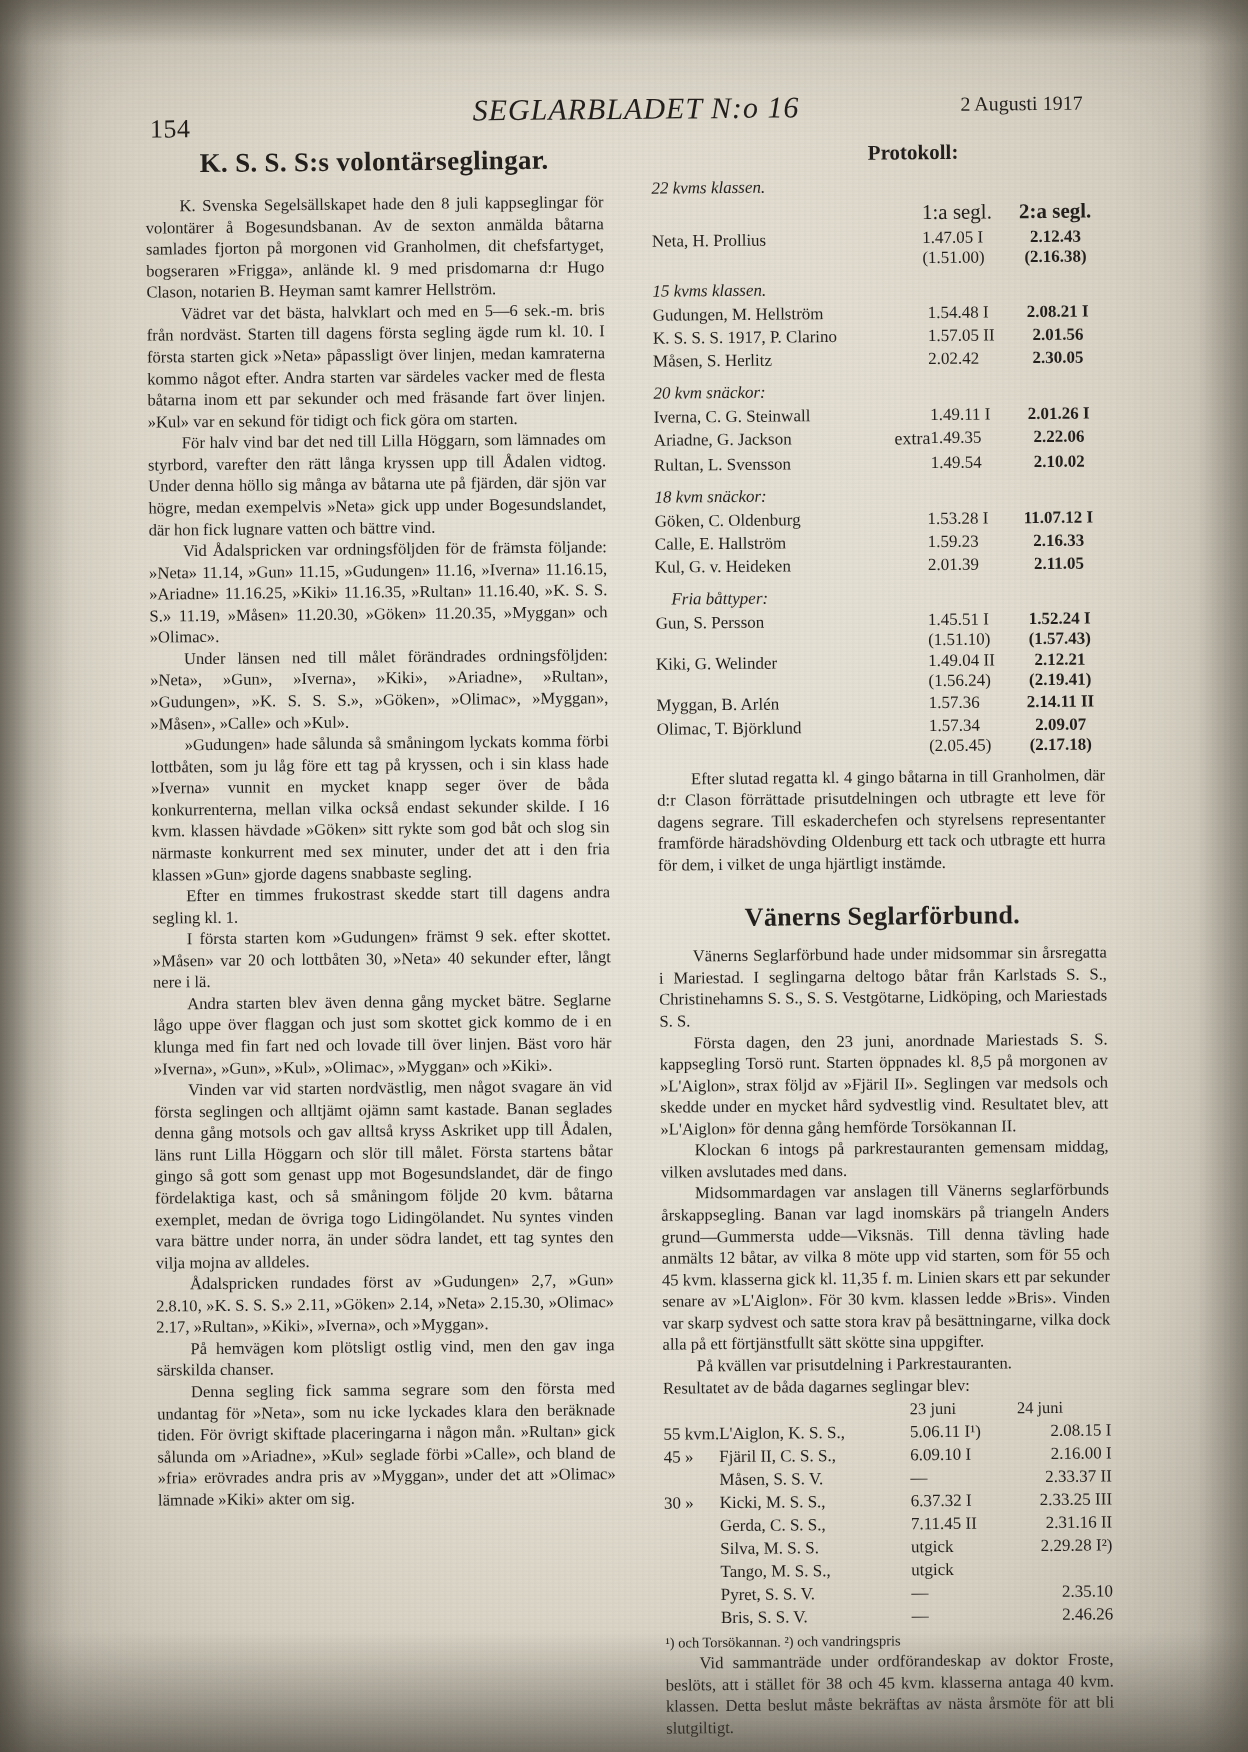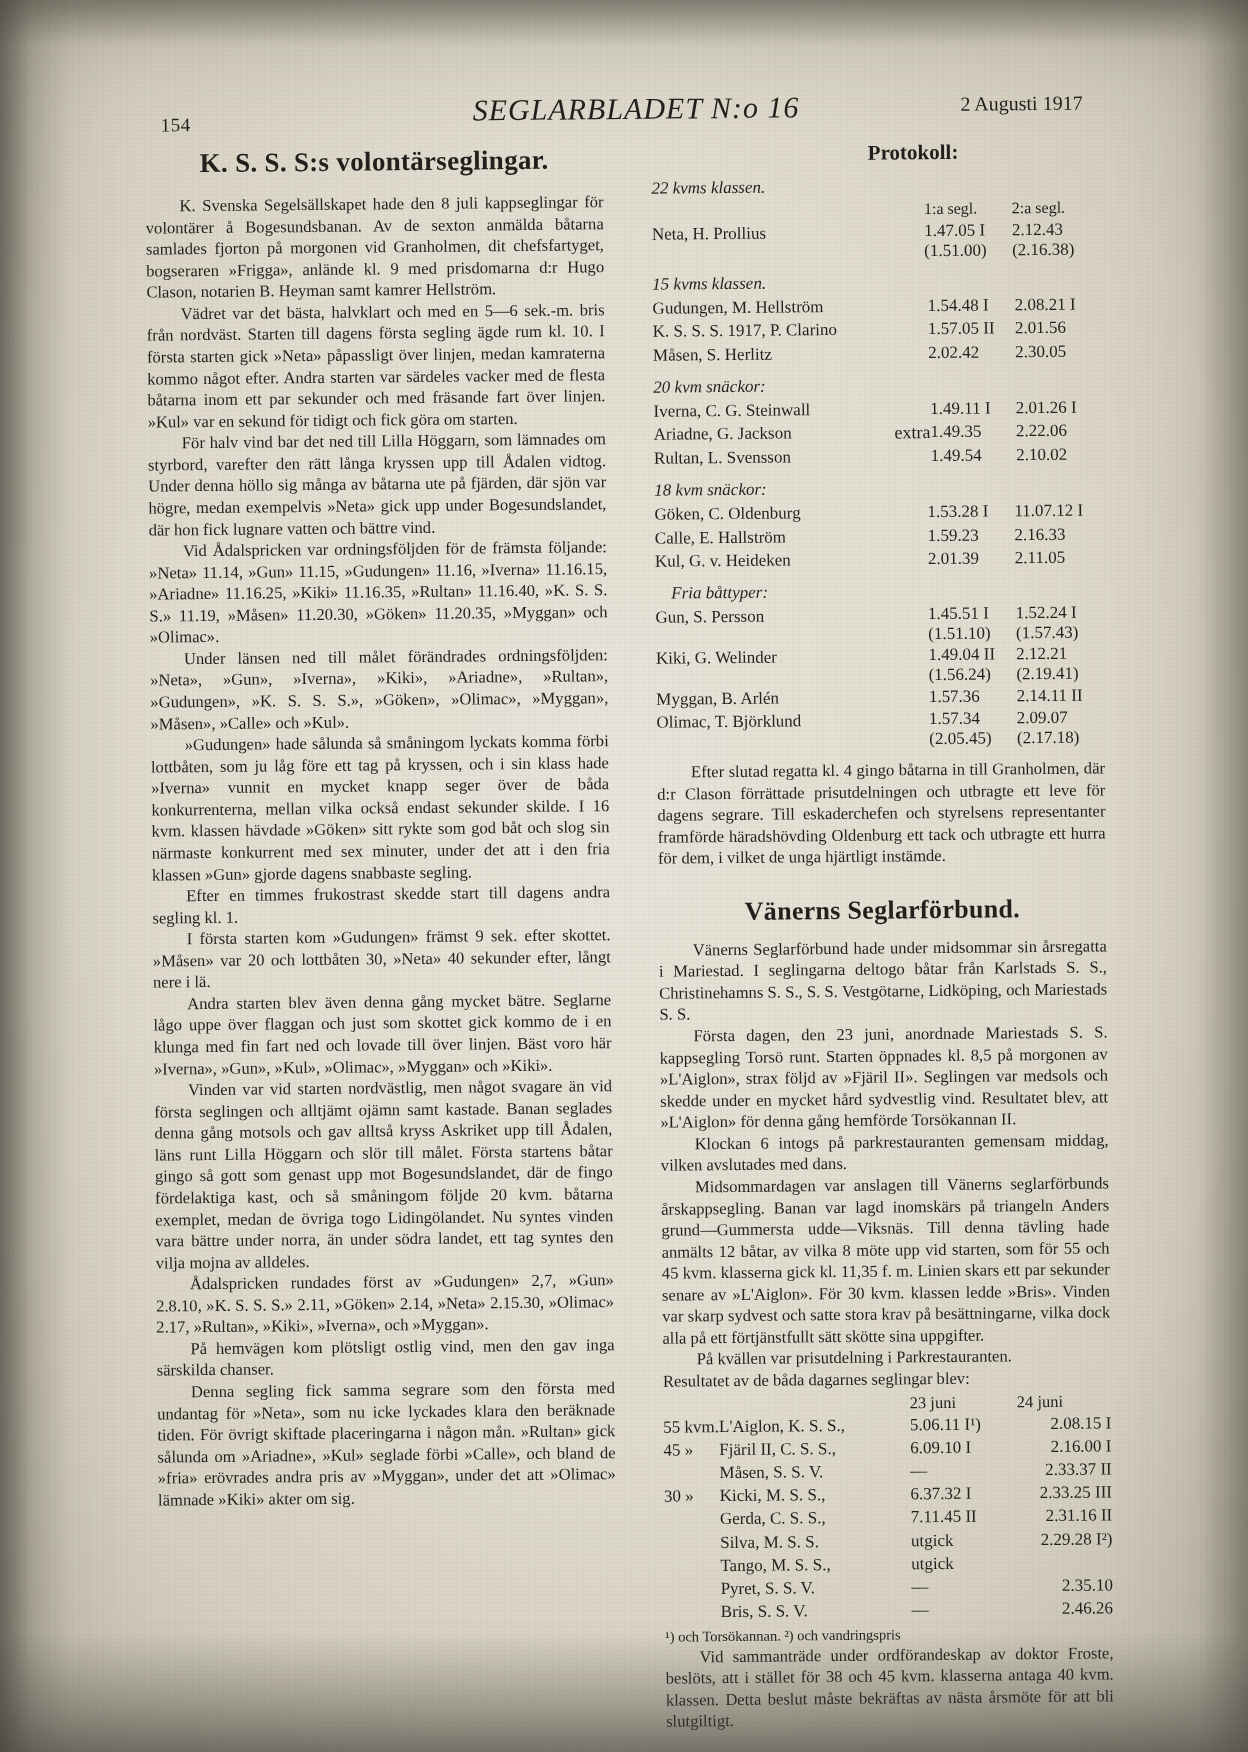--- a/index.html
+++ b/index.html
@@ -70,22 +70,22 @@
   }
 
   
   .masthead {
     position: absolute;
     left: 150px; top: 92px; width: 950px;
     height: 40px;
   }
   .folio {
     position: absolute;
-    left: 18px; top: 18px;
-    font-size: 19px;
+    left: 7px; top: 18px;
+    font-size: 26px;
     letter-spacing: .5px;
   }
   .masthead-title {
     position: absolute;
     left: 330px; top: 0px;
     font-size: 30px;
     font-style: italic;
     letter-spacing: 1px;
     white-space: nowrap;
   }
@@ -146,26 +146,26 @@
     font-size: 17px;
   }
   table.res td {
     padding: 0 0 1px 0;
     vertical-align: top;
     white-space: nowrap;
   }
   td.nm { width: 236px; padding-left: 4px; }
   td.extra { width: 62px; font-size: 18px; text-align: right; padding-right: 6px; }
   td.t1 { width: 92px; text-align: left; }
-  td.t2 { width: 92px; text-align: left; }
+  td.t2 { width: 92px; text-align: center; font-weight: bold; }
   .twoline { line-height: 1.18; margin-top: 44px; }
   .paren { display: block; }
 
   .hdr-segl {
-    font-size: 16px;
+    font-size: 21px;
     text-align: right;
     margin-top: 12px;
   }
   .hdr-row td { padding-bottom: 2px; }
 
   
   table.vres {
     border-collapse: collapse;
     font-size: 17px;
     margin-top: 2px;

